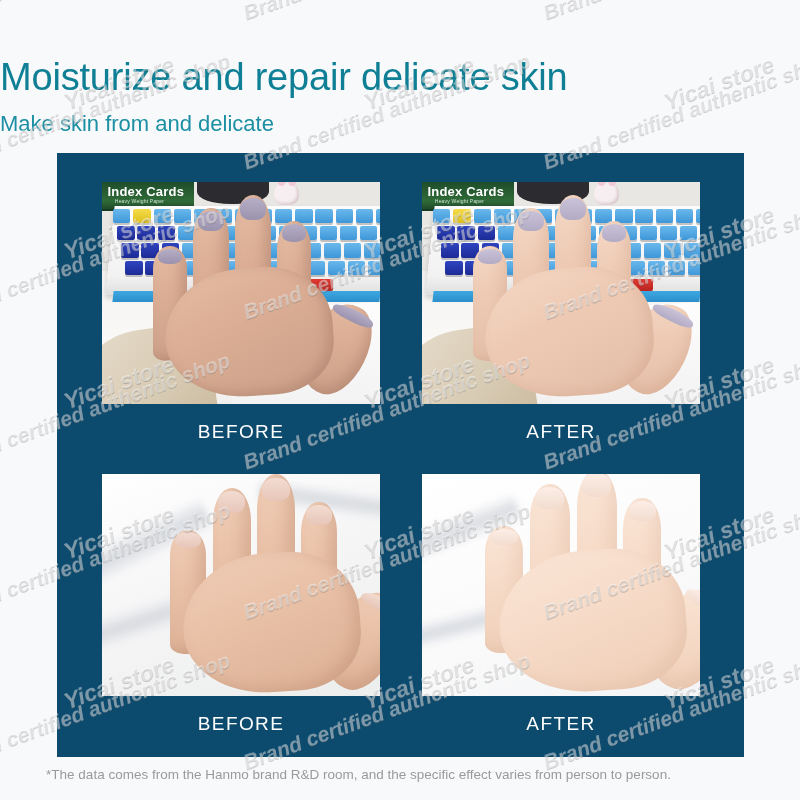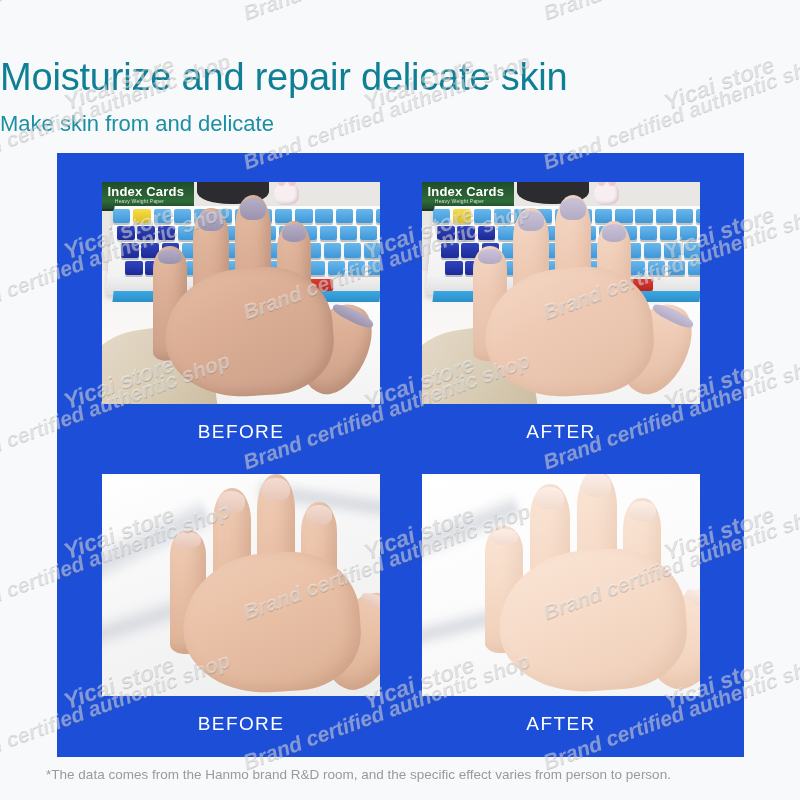--- a/index.html
+++ b/index.html
@@ -61,21 +61,21 @@
     white-space: nowrap;
   }
 
   
   .panel {
     position: absolute;
     left: 57px;
     top: 153px;
     width: 687px;
     height: 604px;
-    background: #1d4ed8;
+    background: #0c4a6e;
     z-index: 2;
   }
 
   .grid-row {
     position: absolute;
     left: 0;
     width: 687px;
     height: 285px;
   }
   .grid-row.row-1 { top: 29px; }

